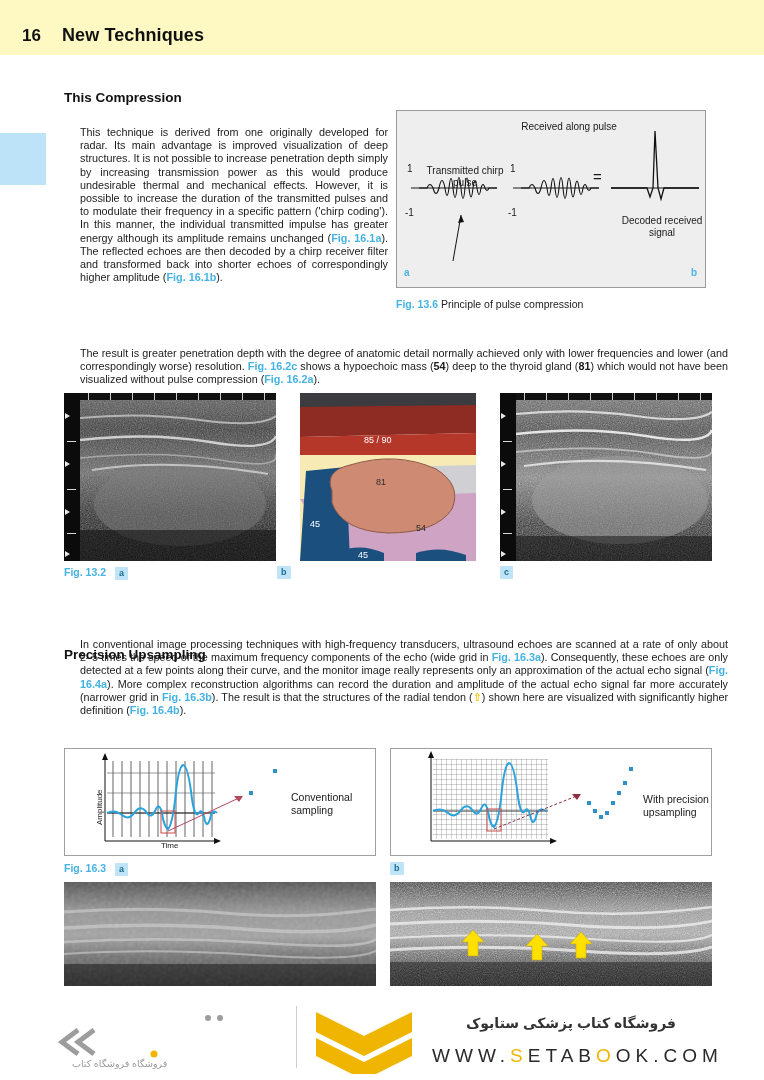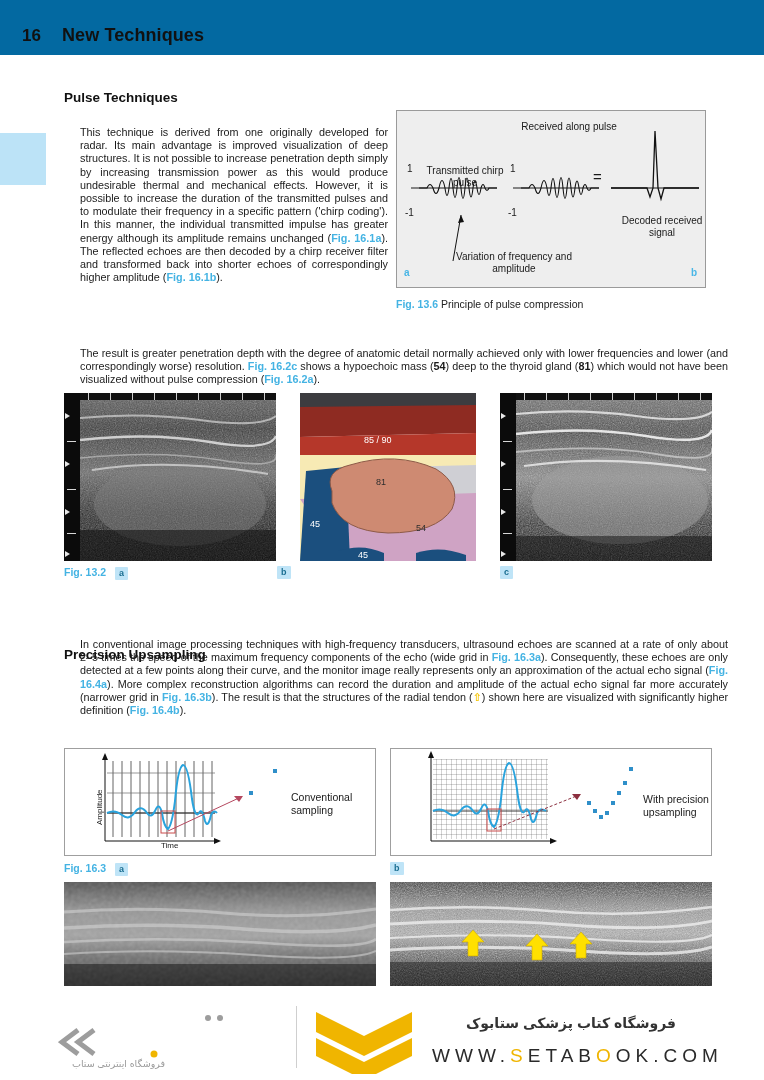--- a/index.html
+++ b/index.html
@@ -1,20 +1,20 @@
 <!DOCTYPE html>
 <html><head>
 <meta charset="utf-8">
 <style>
   html,body{margin:0;padding:0;background:#fff;}
   body{width:764px;height:1080px;position:relative;overflow:hidden;
        font-family:"Liberation Sans","DejaVu Sans",sans-serif;color:#1a1a1a;}
 
   
-  .page-header{position:absolute;left:0;top:0;width:764px;height:55px;background:#0369a1;}
+  .page-header{position:absolute;left:0;top:0;width:764px;height:55px;background:#fef9c3;}
   .page-header .pg-num{position:absolute;left:22px;top:26px;font-size:17px;font-weight:700;color:#111;}
   .page-header .pg-title{position:absolute;left:62px;top:25px;font-size:18px;font-weight:700;color:#111;letter-spacing:.1px;}
 
   .edge-tab{position:absolute;left:0;top:133px;width:46px;height:52px;background:#bce3f7;}
 
   
   .content{position:absolute;left:64px;top:0;width:648px;}
   h2.sec{font-size:13.5px;font-weight:700;margin:0;color:#111;}
   p.body{font-size:10.8px;line-height:13.2px;margin:16px;text-align:justify;color:#1b1b1b;}
   .ref{color:#44b3e3;font-weight:700;}
@@ -83,40 +83,38 @@
 <body>
 
 <div class="page-header">
   <span class="pg-num">16</span>
   <span class="pg-title">New Techniques</span>
 </div>
 <div class="edge-tab"></div>
 
 <div class="content">
 
-  <h2 class="sec" id="pulse-head">Pulse Techniques</h2>
+  <h2 class="sec" id="pulse-head">This Compression</h2>
 
   <p class="body" id="pulse-para"><span>This technique is derived from one originally developed for radar. Its main advantage is improved visualization of deep structures. It is not possible to increase penetration depth simply by increasing transmission power as this would produce undesirable thermal and mechanical effects. However, it is possible to increase the duration of the transmitted pulses and to modulate their frequency in a specific pattern ('chirp coding'). In this manner, the individual transmitted impulse has greater energy although its amplitude remains unchanged (</span><span class="ref">Fig. 16.1a</span><span>). The reflected echoes are then decoded by a chirp receiver filter and transformed back into shorter echoes of correspondingly higher amplitude (</span><span class="ref">Fig. 16.1b</span><span>).</span></p>
 
   <p class="body" id="result-para"><span>The result is greater penetration depth with the degree of anatomic detail normally achieved only with lower frequencies and lower (and correspondingly worse) resolution. </span><span class="ref">Fig. 16.2c</span><span> shows a hypoechoic mass (</span><span class="bold">54</span><span>) deep to the thyroid gland (</span><span class="bold">81</span><span>) which would not have been visualized without pulse compression (</span><span class="ref">Fig. 16.2a</span><span>).</span></p>
 
   <h2 class="sec" id="precision-head">Precision Upsampling</h2>
 
   <p class="body" id="precision-para"><span>In conventional image processing techniques with high-frequency transducers, ultrasound echoes are scanned at a rate of only about 2–5 times the speed of the maximum frequency components of the echo (wide grid in </span><span class="ref">Fig. 16.3a</span><span>). Consequently, these echoes are only detected at a few points along their curve, and the monitor image really represents only an approximation of the actual echo signal (</span><span class="ref">Fig. 16.4a</span><span>). More complex reconstruction algorithms can record the duration and amplitude of the actual echo signal far more accurately (narrower grid in </span><span class="ref">Fig. 16.3b</span><span>). The result is that the structures of the radial tendon (</span><span class="uparrow">⇧</span><span>) shown here are visualized with significantly higher definition (</span><span class="ref">Fig. 16.4b</span><span>).</span></p>
 </div>
 
 <div class="fig161">
   <div class="lbl" style="left:18px;top:10px;width:100px;margin-top:44px;">Transmitted
 chirp pulse</div>
   <div class="lbl" style="left:122px;top:10px;width:100px;">Received
 along pulse</div>
   <div class="lbl" style="left:222px;top:104px;width:86px;">Decoded
 received signal</div>
-  <div class="lbl" style="left:42px;top:140px;width:150px;">Variation of
-frequency and amplitude</div>
   <div class="lbl" style="left:196px;top:60px;font-size:15px;">=</div>
   <div class="lbl" style="left:10px;top:52px;">1</div>
   <div class="lbl" style="left:8px;top:96px;">-1</div>
   <div class="lbl" style="left:113px;top:52px;">1</div>
   <div class="lbl" style="left:111px;top:96px;">-1</div>
   <span class="panel-letter" style="left:7px;top:156px;">a</span>
   <span class="panel-letter" style="left:294px;top:156px;">b</span>
 
   <svg width="308" height="176" style="position:absolute;left:0;top:0;">
     <line x1="14" y1="77" x2="100" y2="77" stroke="#1a1a1a" stroke-width="1.1"></line>
@@ -409,19 +407,19 @@
   <svg width="240" height="66">
     <text x="2" y="48" font-family="DejaVu Sans, sans-serif" font-size="46" font-weight="bold" fill="#9d9d9d" direction="rtl">ستاب</text>
     <circle cx="150" cy="10" r="3" fill="#9d9d9d"></circle>
       <circle cx="162" cy="10" r="3" fill="#9d9d9d"></circle>
     <circle cx="96" cy="46" r="3.5" fill="#f0b500"></circle>
     <path d="M36 22 L20 34 L36 46" fill="none" stroke="#9d9d9d" stroke-width="5"></path>
     <path d="M20 22 L4 34 L20 46" fill="none" stroke="#9d9d9d" stroke-width="5"></path>
   </svg>
 </div>
 <div class="sep"></div>
-<div class="logo-fa-sub">فروشگاه اینترنتی ستاب</div>
+<div class="logo-fa-sub">فروشگاه فروشگاه کتاب</div>
 <svg width="108" height="68" style="position:absolute;left:310px;top:1006px;">
   <path d="M6 6 L54 30 L102 6 L102 26 L54 50 L6 26 Z" fill="#f0b500"></path>
   <path d="M6 32 L54 56 L102 32 L102 50 L54 74 L6 50 Z" fill="#f0b500"></path>
 </svg>
 <div class="f-fa">فروشگاه کتاب پزشکی ستابوک</div>
 <div class="f-site"><span>W</span><span>W</span><span>W</span><span>.</span><span class="y">S</span><span>E</span><span>T</span><span>A</span><span>B</span><span class="y">O</span><span>O</span><span>K</span><span>.</span><span>C</span><span>O</span><span>M</span></div>
 
 </body></html>

